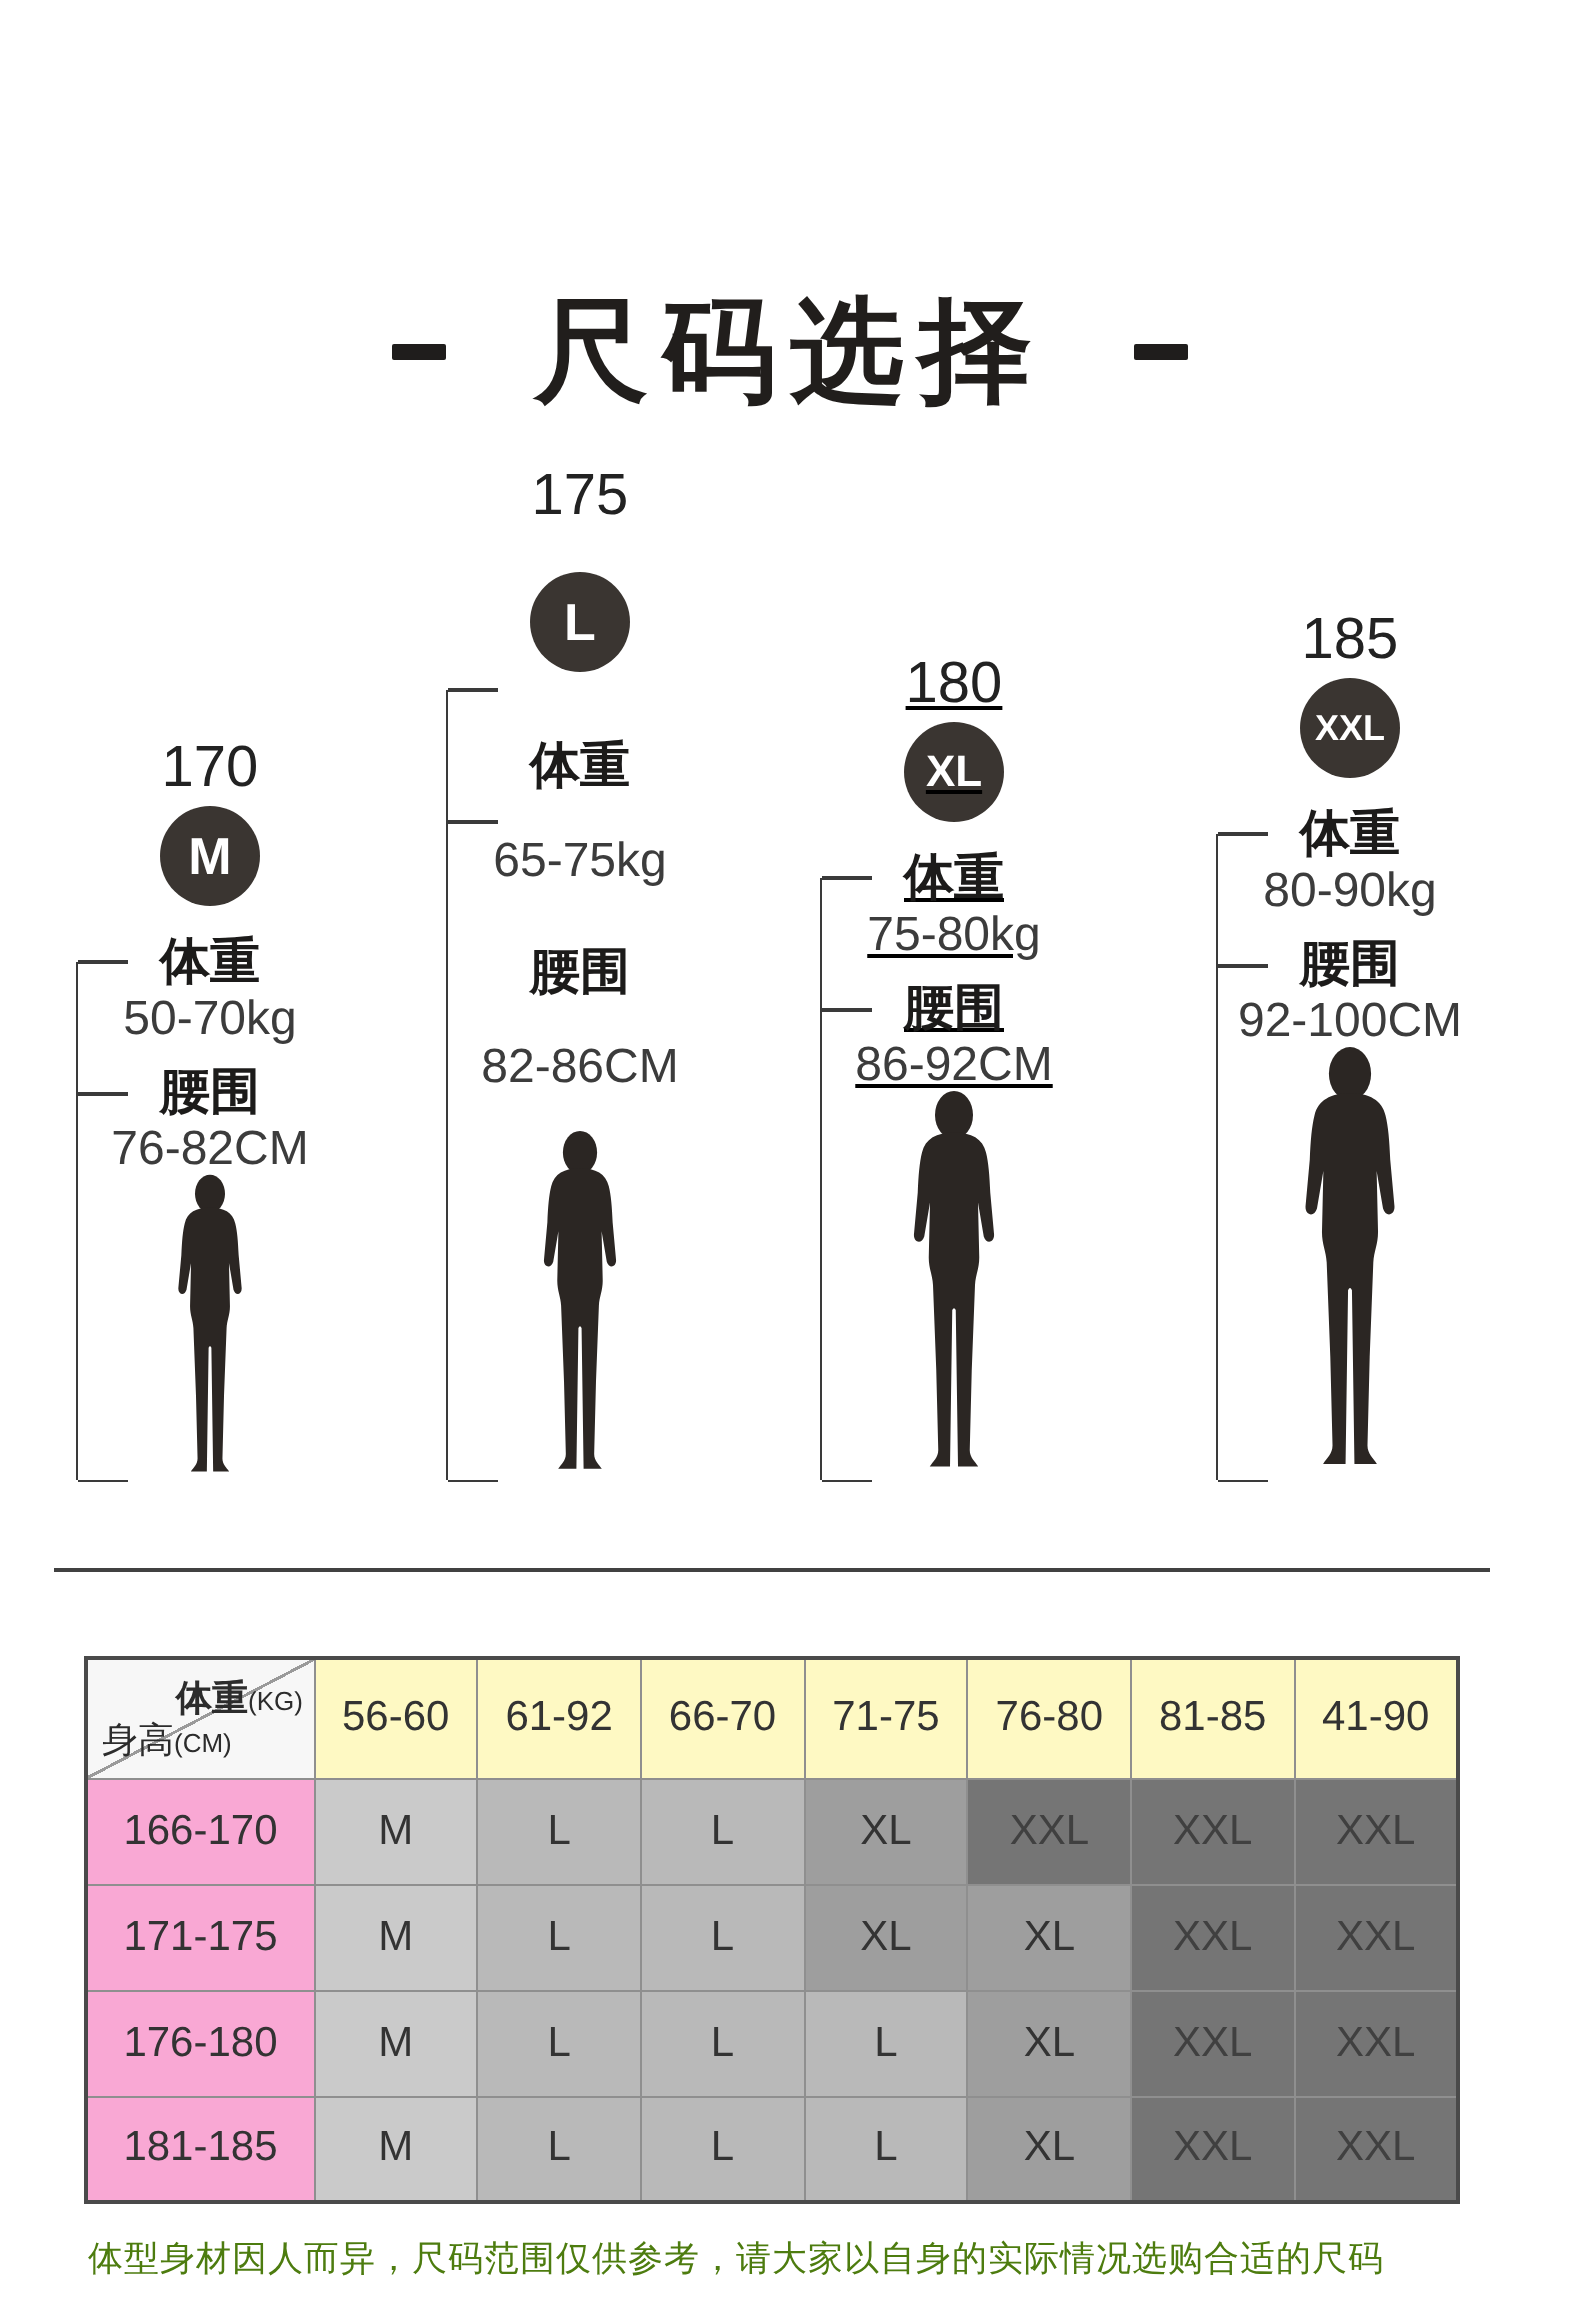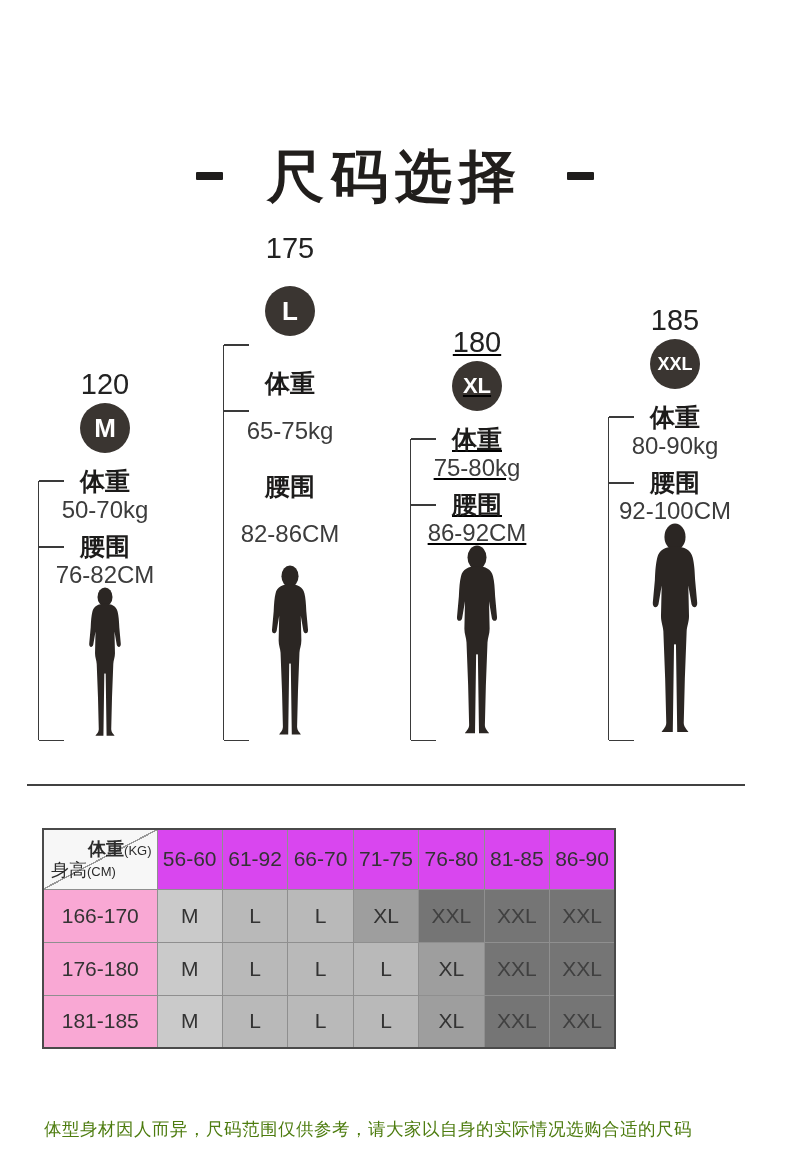--- a/index.html
+++ b/index.html
@@ -51,31 +51,31 @@
   .bracket i { position:absolute; left:0; width:25px; height:1.5px; background:var(--line); }
   .bracket .t-top { top:-1px; }
   .bracket .t-mid { top:65px; }
   .bracket .t-bot { bottom:-1px; }
 
   
   .divider { position:absolute; top:784px; left:27px; width:718px; height:2px; background:#414141; }
 
   
   table.size-table {
-    position:absolute; top:828px; left:42px; width:574px;
+    position:absolute; top:828px; left:42px; width:688px;
     border-collapse:collapse; table-layout:fixed;
     border:2px solid #4a4a4a;
   }
   .size-table th, .size-table td {
     border:1px solid #8f8f8f; text-align:center; vertical-align:middle;
     font-size:21px; color:#333; font-weight:normal;
   }
   .size-table thead tr { height:60px; }
   .size-table tbody tr { height:53px; }
-  .size-table th { background:#d946ef; }
+  .size-table th { background:#fef9c3; }
   .size-table td.row-head { background:#f9a8d4; }
   .corner {
     position:relative; width:114px; padding:0;
     background:#f7f7f7
       linear-gradient(to bottom right,
         transparent calc(50% - 1px), #9a9a9a calc(50% - 1px),
         #9a9a9a calc(50% + 0.5px), transparent calc(50% + 0.5px)) !important;
   }
   .corner .c-top { position:absolute; top:7px; right:5px; font-size:18px; font-weight:bold; color:#2c2c2c; }
   .corner .c-bottom { position:absolute; bottom:7px; left:7px; font-size:18px; font-weight:500; color:#2c2c2c; }
@@ -98,21 +98,21 @@
     <span class="title-dash"></span>
   </div>
 
   <div class="figures" id="figures">
   <div class="figure-col">
     <div class="bracket">
           <i class="t-top"></i>
           <i class="t-mid"></i>
           <i class="t-bot"></i>
         </div>
-    <div class="fig-height">120</div>
+    <div class="fig-height">170</div>
     <div class="fig-circle">
           <span class="fig-circle-text" style="font-size: 26px;">M</span>
         </div>
     <div class="fig-label">体重</div>
     <div class="fig-value">50-70kg</div>
     <div class="fig-label waist">腰围</div>
     <div class="fig-value">76-82CM</div>
     <svg class="fig-man" viewBox="0 0 60 160" preserveAspectRatio="xMidYMax meet" width="64" height="158">
       <ellipse cx="30" cy="10" rx="7.6" ry="9.6"></ellipse>
       <path d="M30,17 C37,17 41.5,19.5 42.8,25 C43.8,29 44.2,34 44.5,41 L46,57.5 C46.4,61 42.9,62 41.9,58.6 L39.6,45 L40.1,67 C40.1,71.5 38.6,74 38.4,78 L37.1,112 L36.3,144 C36.3,147 38.4,148.6 39.7,150.6 L31.6,150.6 L30.7,88 Q30,86.5 29.3,88 L28.4,150.6 L20.3,150.6 C21.6,148.6 23.7,147 23.7,144 L22.9,112 L21.6,78 C21.4,74 19.9,71.5 19.9,67 L20.4,45 L18.1,58.6 C17.1,62 13.6,61 14,57.5 L15.5,41 C15.8,34 16.2,29 17.2,25 C18.5,19.5 23,17 30,17 Z"></path>
@@ -188,35 +188,45 @@
         <th class="corner">
           <span class="c-top"><span>体重</span><span class="unit">(KG)</span></span>
           <span class="c-bottom"><span>身高</span><span class="unit">(CM)</span></span>
         </th>
       <th>56-60</th>
           <th>61-92</th>
           <th>66-70</th>
           <th>71-75</th>
           <th>76-80</th>
           <th>81-85</th>
-          <th>86-90</th>
+          <th>41-90</th>
         </tr>
     </thead>
     <tbody id="table-body">
         <tr>
           <td class="row-head">166-170</td>
           <td style="background: rgb(202, 202, 202);">M</td>
           <td style="background: rgb(185, 185, 185);">L</td>
           <td style="background: rgb(185, 185, 185);">L</td>
           <td style="background: rgb(158, 158, 158);">XL</td>
           <td style="background: rgb(117, 117, 117); color: rgb(64, 64, 64);">XXL</td>
           <td style="background: rgb(117, 117, 117); color: rgb(64, 64, 64);">XXL</td>
           <td style="background: rgb(117, 117, 117); color: rgb(64, 64, 64);">XXL</td>
         </tr>
         <tr>
+          <td class="row-head">171-175</td>
+          <td style="background: rgb(202, 202, 202);">M</td>
+          <td style="background: rgb(185, 185, 185);">L</td>
+          <td style="background: rgb(185, 185, 185);">L</td>
+          <td style="background: rgb(158, 158, 158);">XL</td>
+          <td style="background: rgb(158, 158, 158);">XL</td>
+          <td style="background: rgb(117, 117, 117); color: rgb(64, 64, 64);">XXL</td>
+          <td style="background: rgb(117, 117, 117); color: rgb(64, 64, 64);">XXL</td>
+        </tr>
+        <tr>
           <td class="row-head">176-180</td>
           <td style="background: rgb(202, 202, 202);">M</td>
           <td style="background: rgb(185, 185, 185);">L</td>
           <td style="background: rgb(185, 185, 185);">L</td>
           <td style="background: rgb(185, 185, 185);">L</td>
           <td style="background: rgb(158, 158, 158);">XL</td>
           <td style="background: rgb(117, 117, 117); color: rgb(64, 64, 64);">XXL</td>
           <td style="background: rgb(117, 117, 117); color: rgb(64, 64, 64);">XXL</td>
         </tr>
         <tr>

